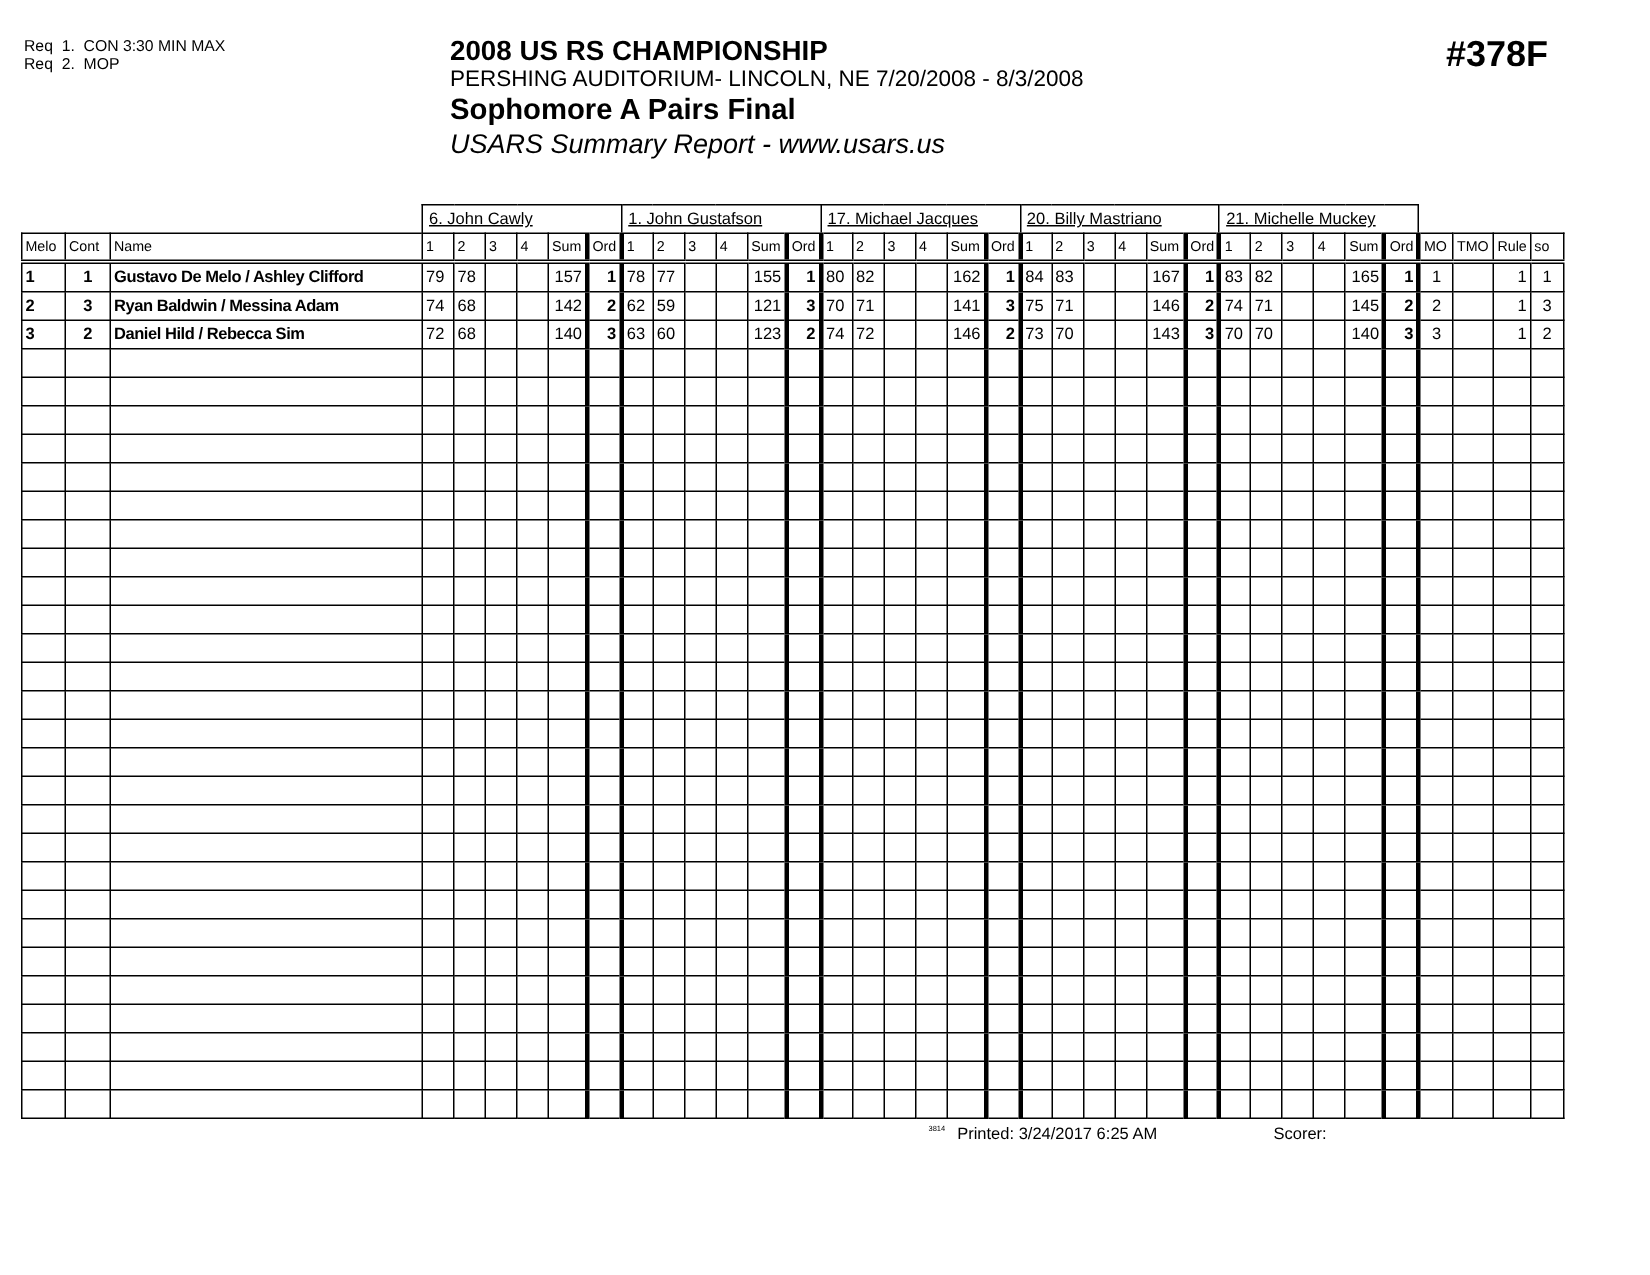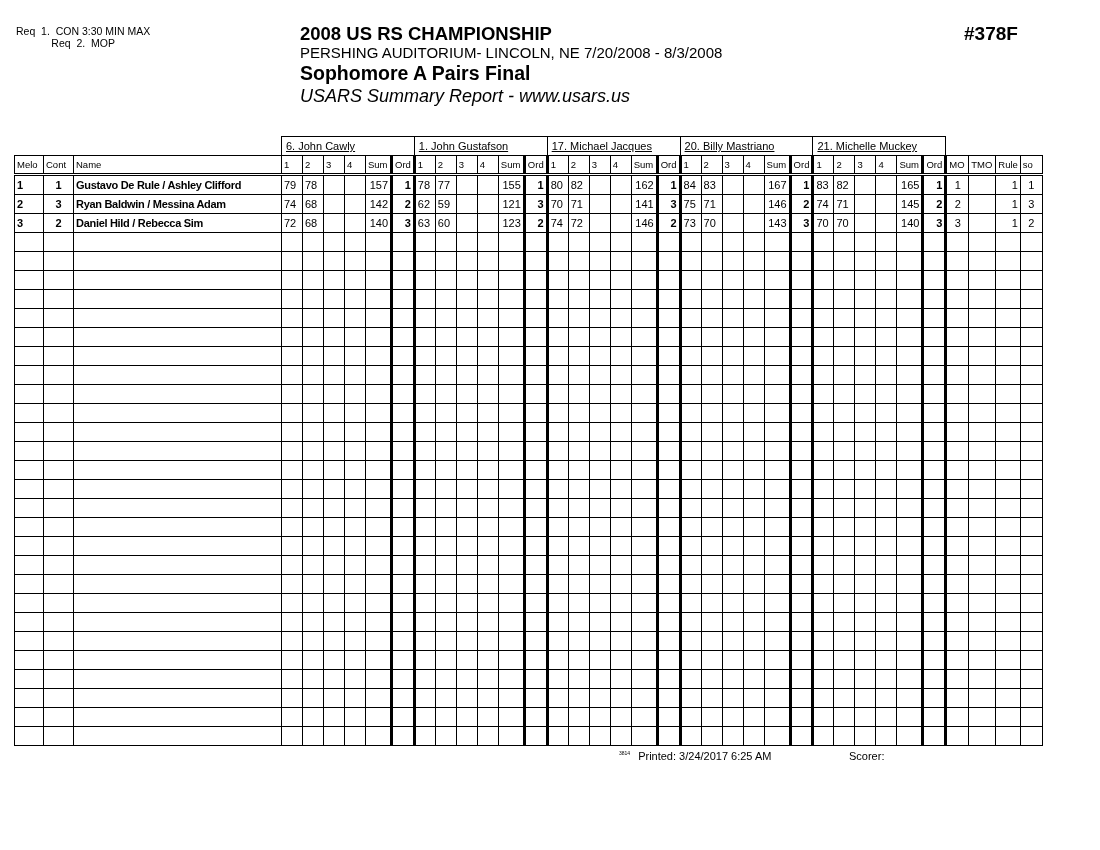--- a/index.html
+++ b/index.html
@@ -1,19 +1,19 @@
 <!DOCTYPE html>
 <html><head>
 <meta charset="utf-8">
 <style>
   html, body { margin:0; padding:0; background:#fff; }
   body { width:1100px; height:850px; position:relative; overflow:hidden; font-family:"Liberation Sans", sans-serif; color:#000; }
   .req { position:absolute; left:16px; top:25px; font-size:10.5px; line-height:12px; }
-  .req div { white-space:pre;text-align:center; }
-  .event-id { position:absolute; left:964px; top:23px; font-size:19px; font-weight:bold; }
+  .req div { white-space:pre; }
+  .event-id { position:absolute; left:964px; top:23px; font-size:24px; font-weight:bold; }
   .titles { position:absolute; left:300px; width:505px; top:23px; }
   .t1 { font-size:18.5px; font-weight:bold; line-height:21px; }
   .t2 { font-size:15px; line-height:17px; }
   .t3 { font-size:19.5px; font-weight:bold; line-height:24px; }
   .t4 { font-size:18px; line-height:22px;font-style:italic; }
 
   table.grid { position:absolute; left:14px; top:136px; border-collapse:collapse; table-layout:fixed; font-size:10px; }
   table.grid td { border:1px solid #000; padding:0 2px; height:18px; white-space:nowrap; overflow:hidden; }
   tr.judges td { height:18px; font-size:11px; padding-left:4px;text-decoration:underline; }
   tr.judges td.blank { border:none; }
@@ -129,21 +129,21 @@
         <td class="">Sum</td>
         <td class="ord">Ord</td>
         <td>MO</td>
         <td>TMO</td>
         <td>Rule</td>
         <td>so</td>
       </tr>
       <tr>
         <td class="bold">1</td>
         <td class="bold center">1</td>
-        <td class="name">Gustavo De Rule / Ashley Clifford</td>
+        <td class="name">Gustavo De Melo / Ashley Clifford</td>
         <td class="sc">79</td>
         <td class="sc">78</td>
         <td class="sc"></td>
         <td class="sc"></td>
         <td class="sc num">157</td>
         <td class="ord bold num">1</td>
         <td class="sc">78</td>
         <td class="sc">77</td>
         <td class="sc"></td>
         <td class="sc"></td>

